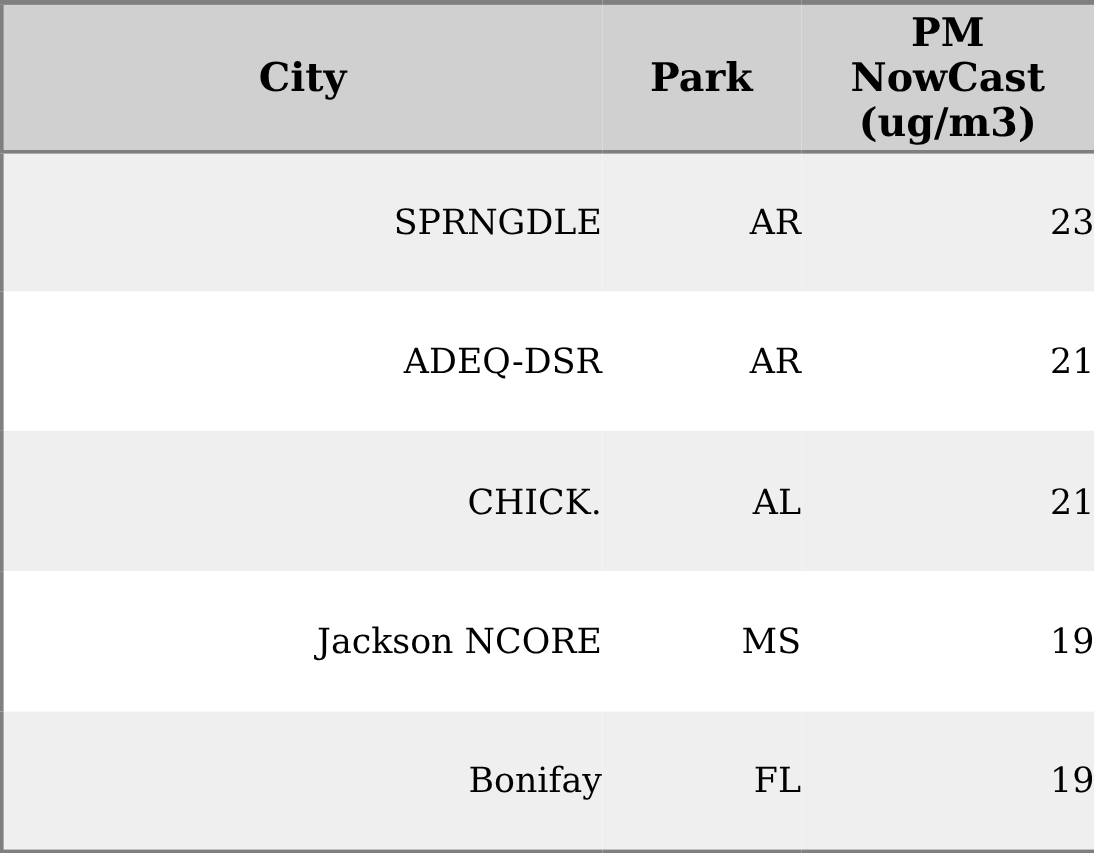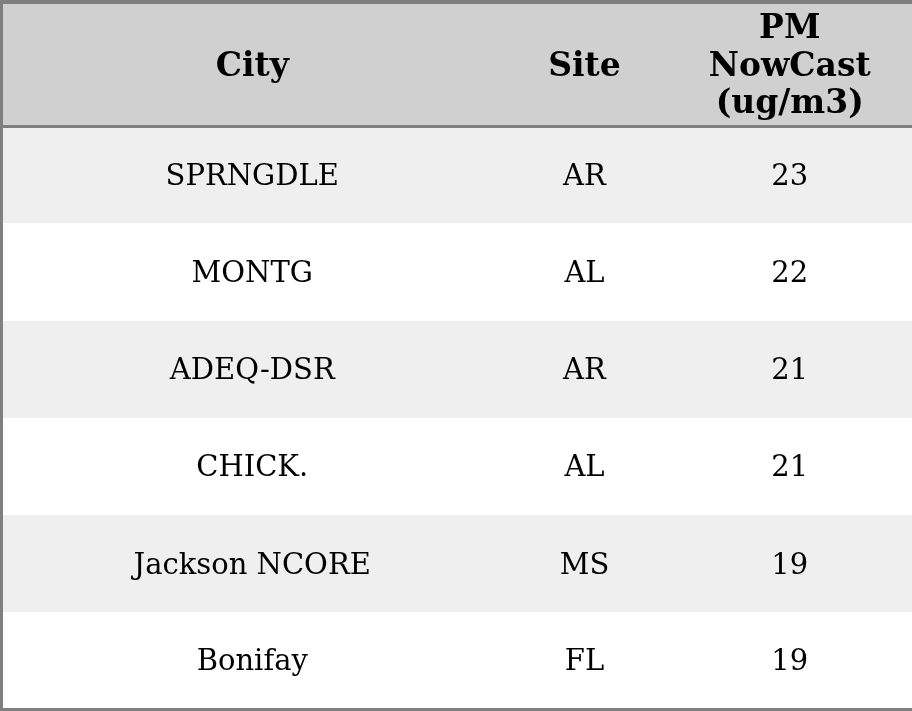--- a/index.html
+++ b/index.html
@@ -44,21 +44,21 @@
     line-height: 1.13;
     padding: 0;
     margin-top: 48px;
   }
   thead th .wrap-narrow {
     display: inline-block;
     max-width: 180px;
   }
   tbody td {
     font-size: 29px;
-    text-align: center;
+    text-align: right;
     vertical-align: middle;
     height: 57.7px;
     padding: 0;
   }
   tbody tr:nth-child(odd)  { background: var(--stripe-bg); }
   tbody tr:nth-child(even) { background: var(--row-bg); }
 </style>
 </head>
 <body>
 
@@ -68,39 +68,34 @@
       <col class="col-site">
       <col class="col-state">
       <col class="col-pm">
     </colgroup>
     <thead>
       <tr>
         <th>
           <span>City</span>
         </th>
         <th>
-          <span>Site</span>
+          <span>Park</span>
         </th>
         <th>
           <span class="wrap-narrow">PM NowCast (ug/m3)</span>
         </th>
       </tr>
     </thead>
     <tbody>
   <tr>
     <td>SPRNGDLE</td>
     <td>AR</td>
     <td>23</td>
   </tr>
 
-  <tr>
-    <td>MONTG</td>
-    <td>AL</td>
-    <td>22</td>
-  </tr>
 
   <tr>
     <td>ADEQ-DSR</td>
     <td>AR</td>
     <td>21</td>
   </tr>
 
   <tr>
     <td>CHICK.</td>
     <td>AL</td>

